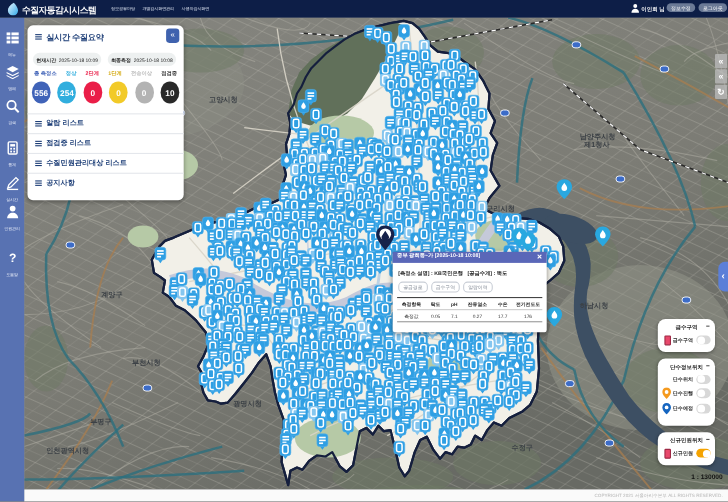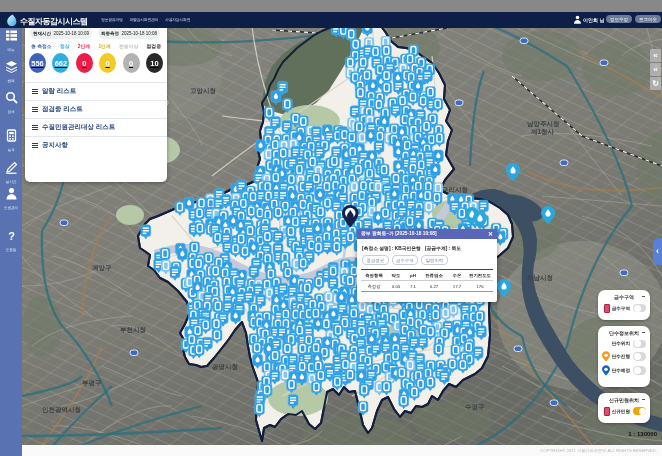--- a/index.html
+++ b/index.html
@@ -1,16 +1,16 @@
 <!DOCTYPE html>
 <html><head><meta charset="utf-8"><style>
 *{margin:0;padding:0;box-sizing:border-box;font-family:"Liberation Sans",sans-serif;}
 body{width:662px;height:456px;overflow:hidden;position:relative;background:#888;}
 .abs{position:absolute;}
-#hdr{left:0;top:12px;width:662px;height:16px;background:#0d1e47;z-index:30;}
+#hdr{left:0;top:0;width:662px;height:16px;background:#0d1e47;z-index:30;}
 #sb{left:0;top:16px;width:22px;height:440px;background:#5872b2;z-index:25;}
 #mapwrap{left:22px;top:16px;width:640px;height:429px;overflow:hidden;z-index:1;}
 #botbar{left:22px;top:445px;width:640px;height:11px;background:#fafafa;z-index:5;}
 .pill{border-radius:6px;background:#6b7a96;color:#fff;font-size:4.5px;padding:1.5px 4px;display:inline-block;white-space:nowrap;}
 #lp{left:25px;top:23px;width:142px;height:159px;background:#fff;border-radius:5px;box-shadow:0 1px 4px rgba(0,0,0,.35);z-index:10;}
 .lrow{display:flex;align-items:center;height:18px;border-top:1px solid #e4e7ec;padding-left:7px;color:#1d3e77;font-weight:bold;font-size:6.5px;}
 .ham{display:inline-block;width:6px;margin-right:4px;}
 .ham i{display:block;height:1px;background:#1d3e77;margin:1px 0;}
 .sic{width:22px;text-align:center;color:#fff;margin-bottom:7px;}
 .sic .lb{font-size:4px;transform:scale(0.9);display:block;margin-top:1px;color:#e8edf8;}
@@ -199,35 +199,44 @@
     <div class="sic" style="margin-top:-5px"><svg width="13" height="13" viewBox="0 0 13 13">
         <circle cx="6.5" cy="3.6" r="2.6" fill="#fff"></circle>
         <path d="M1.5,12.5 C1.5,9 4,7.3 6.5,7.3 S11.5,9 11.5,12.5z" fill="#fff"></path>
       </svg><span class="lb">인원관리</span></div>
     <div class="sic" style="margin-top:18px"><svg width="13" height="13" viewBox="0 0 13 13">
         <text x="6.5" y="10.5" font-size="11" font-weight="bold" fill="#fff" text-anchor="middle">?</text>
       </svg><span class="lb">도움말</span></div>
   </div>
 
 <div class="abs" id="lp">
+ <div style="display:flex;align-items:center;height:21px;padding-left:7px;position:relative;">
+  <span class="ham">
+        <i></i>
+        <i></i>
+        <i></i>
+      </span>
+  <span style="color:#1d3e77;font-weight:bold;font-size:7.5px;letter-spacing:-0.3px;">실시간 수질요약</span>
+  <span style="position:absolute;right:4px;top:3px;width:12px;height:13px;background:#3f62ae;border-radius:3px;color:#fff;font-size:7px;text-align:center;line-height:13px;">«</span>
+ </div>
  <div style="display:flex;padding:4px 0 0 5px;gap:6px;white-space:nowrap;">
    <span style="background:#edf0f0;border-radius:7px;font-size:4.5px;padding:3.5px 3px;color:#222;white-space:nowrap;"><b>현재시간</b>&nbsp; 2025-10-18 10:09</span>
    <span style="background:#edf0f0;border-radius:7px;font-size:4.5px;padding:3.5px 3px;color:#222;white-space:nowrap;"><b>최종측정</b>&nbsp; 2025-10-18 10:08</span>
  </div>
  <div style="display:flex;justify-content:space-between;padding:5px 6px 0 6px;text-align:center;font-size:4.8px;line-height:6px;font-weight:bold;">
    <span style="color:#4063b8;">총 측정소</span>
       <span style="color:#31aede;">정상</span>
       <span style="color:#ea1e48;">2단계</span>
       <span style="color:#d4aa12;">1단계</span>
       <span style="color:#bbb;">전송이상</span>
       <span style="color:#333;">점검중</span>
  </div>
- <div style="display:flex;justify-content:space-between;padding:3px 4px 0 4px;text-decoration:underline;">
+ <div style="display:flex;justify-content:space-between;padding:3px 4px 0 4px;">
    <span class="cir" style="background:#4063b8;">556</span>
-   <span class="cir" style="background:#31aede;">662</span>
+   <span class="cir" style="background:#31aede;">254</span>
    <span class="cir" style="background:#ea1e48;">0</span>
    <span class="cir" style="background:#f2ca28;">0</span>
    <span class="cir" style="background:#b3b3b3;">0</span>
    <span class="cir" style="background:#292929;text-align:right;">10</span>
  </div>
  <div style="height:9px;"></div>
  <div class="lrow"><span class="ham">
         <i></i>
         <i></i>
         <i></i>

